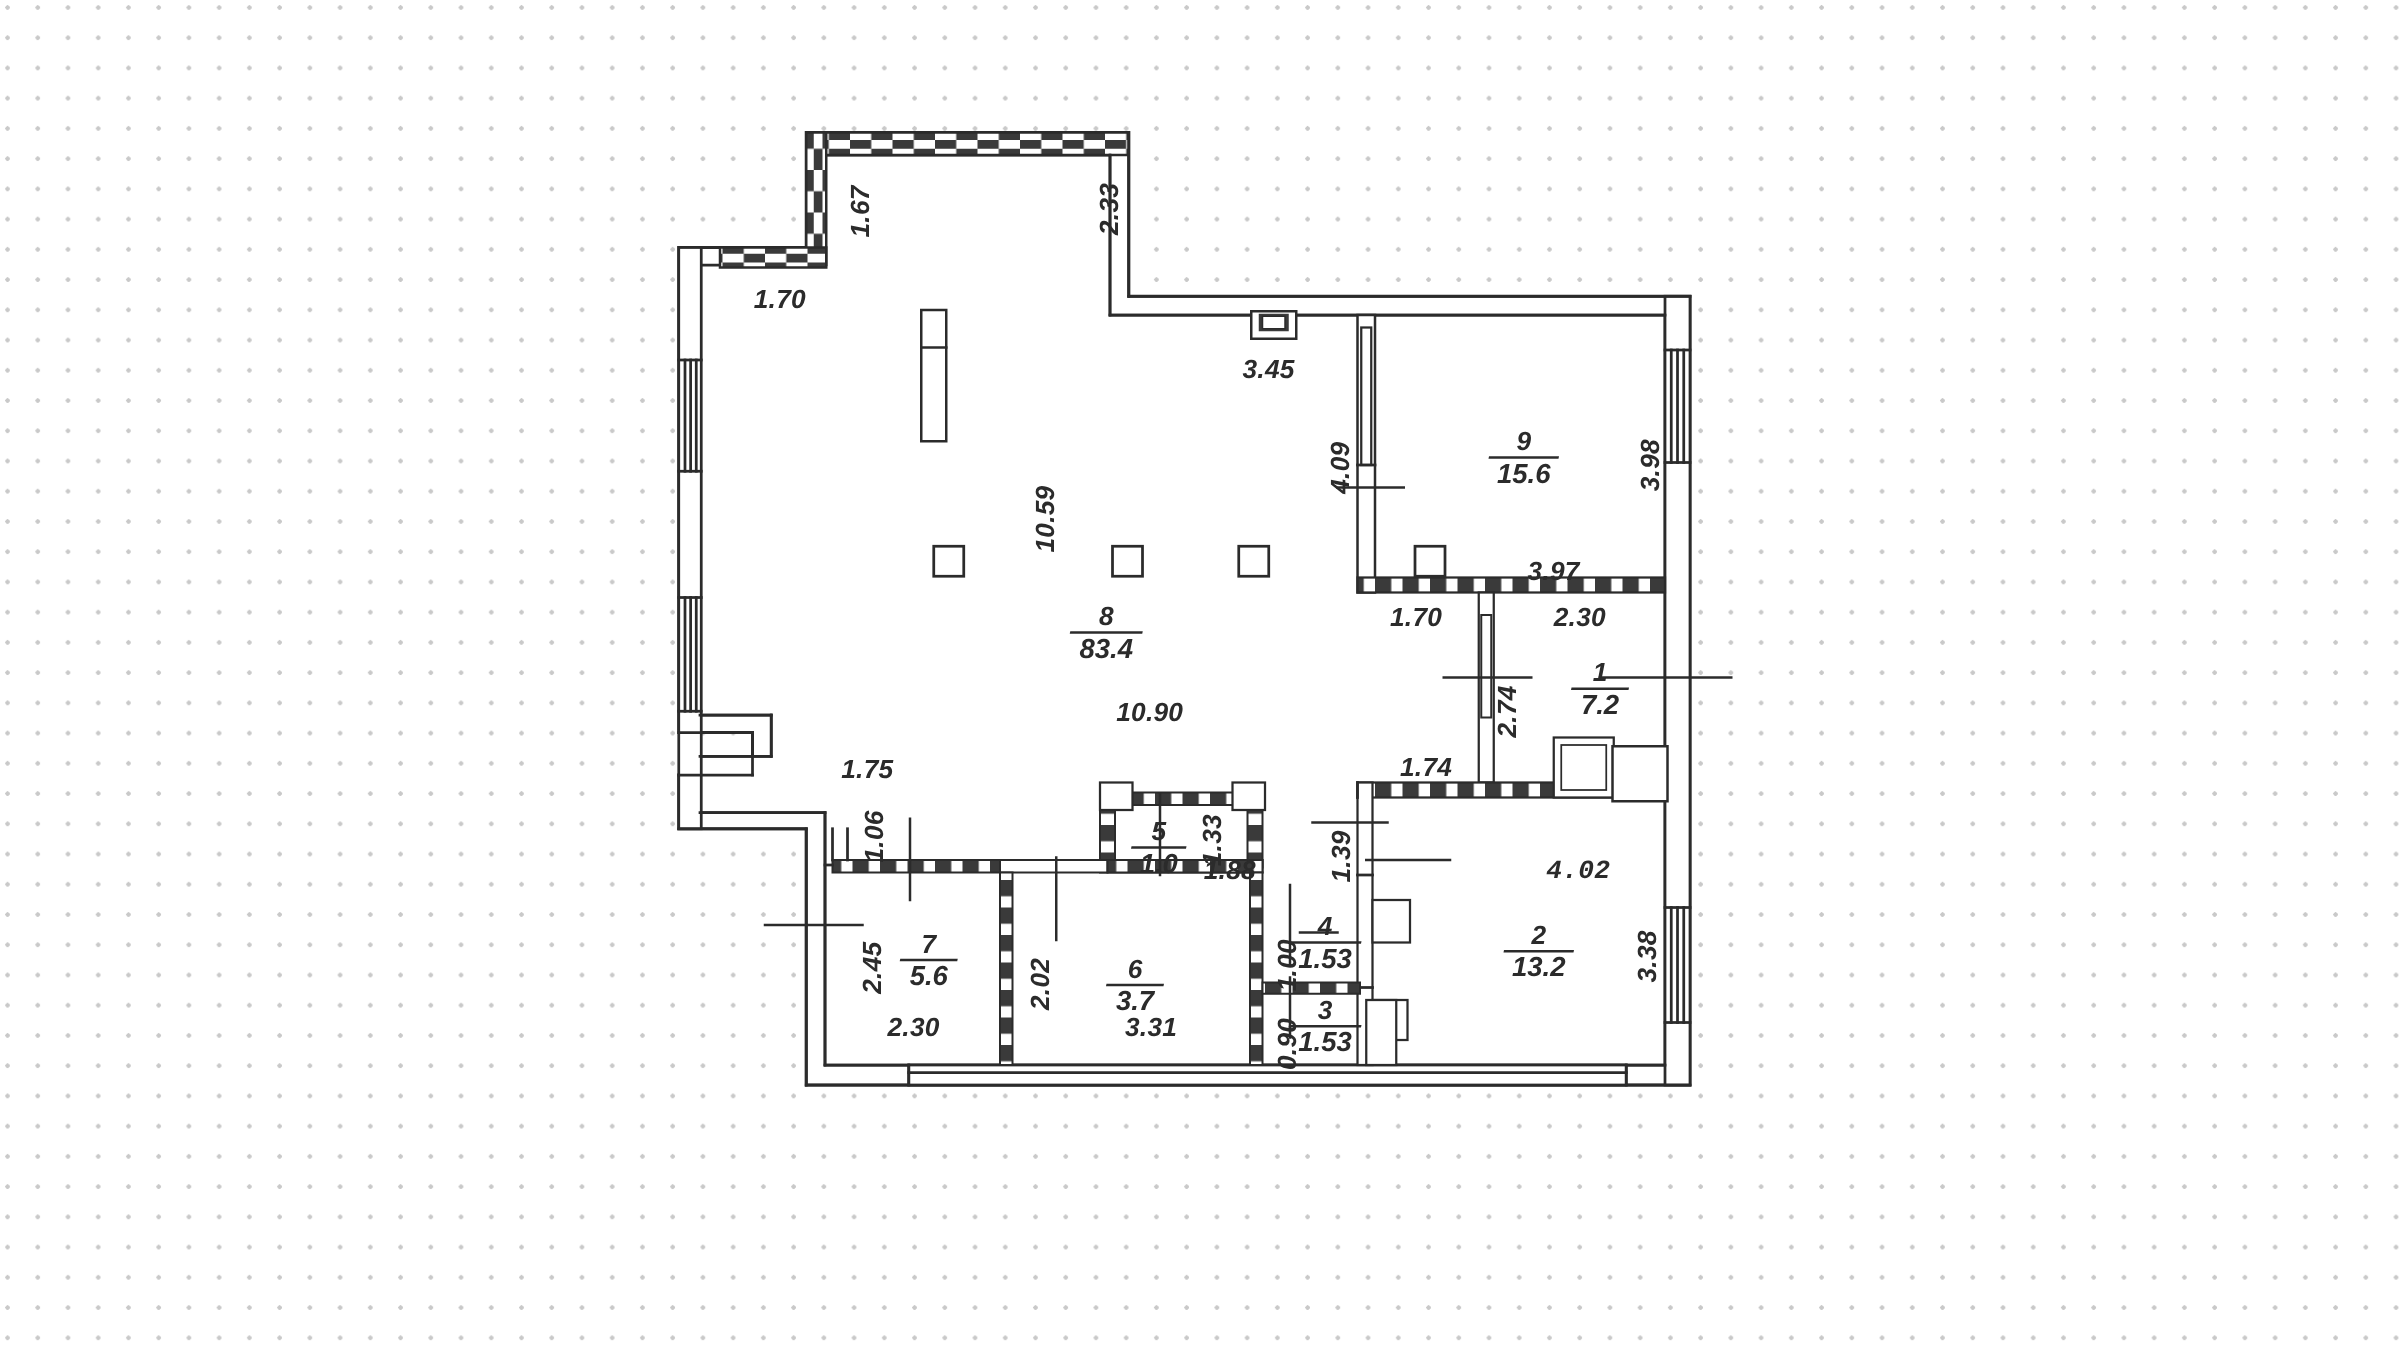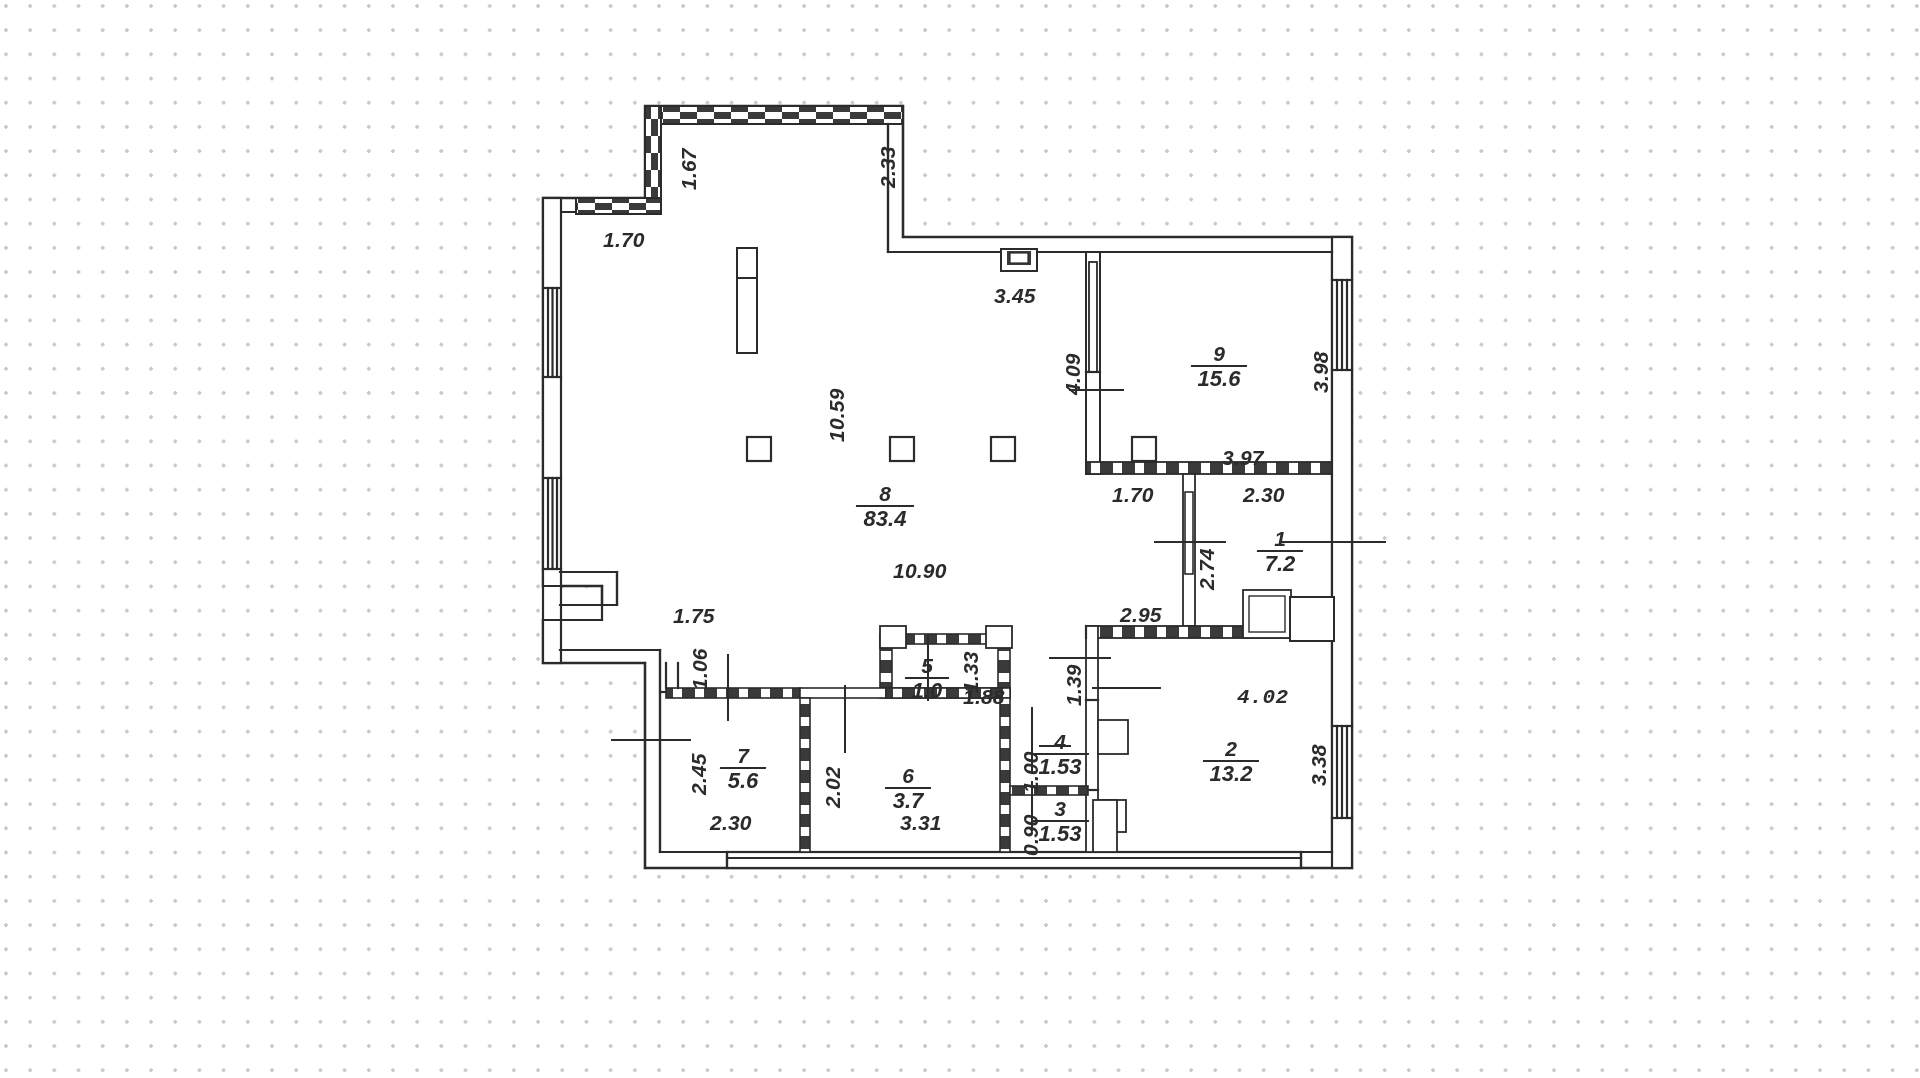--- a/index.html
+++ b/index.html
@@ -346,21 +346,21 @@
     <span class="bar" style="width:56px;"></span>
     <span class="area">15.6</span>
   </div>
 
   <div class="lbl dim" style="left:603px;top:229px;">1.70</div>
   <div class="lbl dim" style="left:994px;top:285px;font-style:italic;">3.45</div>
   <div class="lbl dim" style="left:1222px;top:447px;">3.97</div>
   <div class="lbl dim" style="left:1112px;top:484px;">1.70</div>
   <div class="lbl dim" style="left:1243px;top:484px;">2.30</div>
   <div class="lbl dim" style="left:893px;top:560px;">10.90</div>
-  <div class="lbl dim" style="left:1120px;top:604px;">2.95</div>
+  <div class="lbl dim" style="left:1120px;top:604px;">1.74</div>
   <div class="lbl dim" style="left:658px;top:605px;margin-left:15px;">1.75</div>
   <div class="lbl dim" style="left:963px;top:686px;">1.88</div>
   <div class="lbl dim" style="left:1237px;top:687px;font-family:Liberation Mono, monospace;">4.02</div>
   <div class="lbl dim" style="left:710px;top:812px;">2.30</div>
   <div class="lbl dim" style="left:900px;top:812px;">3.31</div>
 
   <div class="lbl dim vert" style="left:678px;top:190px;transform:rotate(-90deg);">1.67</div>
   <div class="lbl dim vert" style="left:877px;top:188px;transform:rotate(-90deg);">2.33</div>
   <div class="lbl dim vert" style="left:1062px;top:395px;transform:rotate(-90deg);">4.09</div>
   <div class="lbl dim vert" style="left:1310px;top:393px;transform:rotate(-90deg);">3.98</div>

